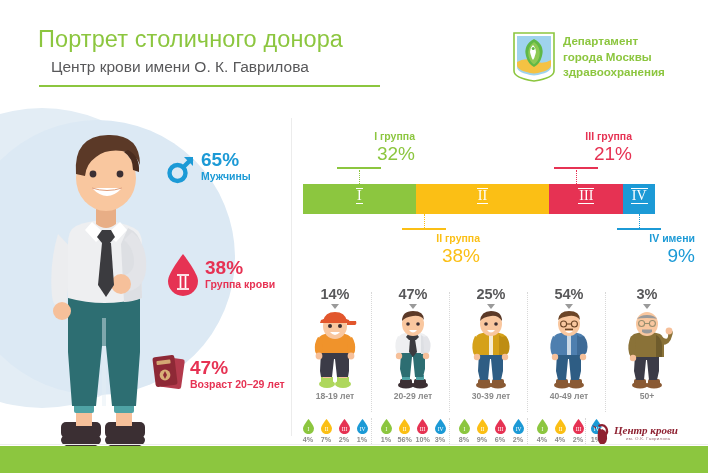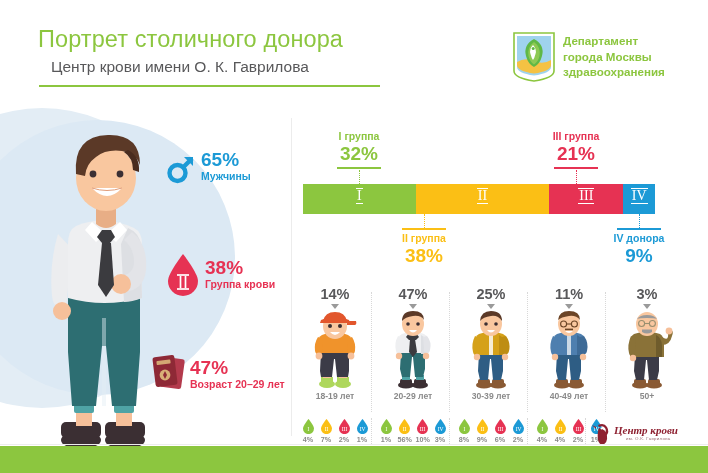--- a/index.html
+++ b/index.html
@@ -36,23 +36,23 @@
   .stat.blood .val,.stat.blood .cap{color:#E63253;}
   .stat.age{left:190px;top:358px;}
   .stat.age .val,.stat.age .cap{color:#E63253;}
   .ico{position:absolute;}
   .vdiv{position:absolute;left:291px;top:118px;width:1px;height:318px;background:#ECECEC;}
   .bar{position:absolute;left:303px;top:184px;width:352px;height:30px;}
   .seg{position:absolute;top:0;height:30px;}
   .seg .roman{position:absolute;left:0;right:0;top:4px;text-align:center;font-size:14px;color:#fff;font-family:"Liberation Serif",serif;line-height:14px;}
   .seg .roman u{text-decoration:none;display:inline-block;border-top:1.4px solid #fff;border-bottom:1.4px solid #fff;padding:1px 1px;line-height:12px;}
 
-  .lbl{position:absolute;text-align:center;}
+  .lbl{position:absolute;text-align:right;}
   .lbl .nm{font-size:10.5px;font-weight:700;line-height:13px;}
-  .lbl .pc{font-size:19px;font-weight:700;line-height:22px;}
+  .lbl .pc{font-size:19px;font-weight:400;line-height:22px;}
   .uline{height:1.6px;margin:2px auto 0;}
   .tick{position:absolute;width:0;border-left:1.4px dotted #bbb;}
 
   
   .agewrap{position:absolute;left:296px;top:286px;width:408px;height:120px;}
   .acol{position:absolute;top:0;width:78px;text-align:center;}
   .acol .apc{font-size:14.5px;font-weight:700;color:#58585A;line-height:16px;}
   .acol .caret{width:0;height:0;margin:2px auto 0;border-left:4.5px solid transparent;border-right:4.5px solid transparent;border-top:5px solid #9A9A9A;}
   .acol .fig{height:78px;margin-top:2px;position:relative;}
   .acol .alab{font-size:8.6px;color:#8A8A8A;font-weight:700;margin-top:2px;}
@@ -221,21 +221,21 @@
   <div class="tick" style="left:424px;top:214px;height:14px;border-color:#FBBF15;"></div>
   <div class="lbl" style="left:368px;top:226px;width:112px;">
     <div class="uline" style="width:44px;background:#FBBF15;margin-bottom:2px;"></div>
     <div class="nm" style="color:#FBBF15;">II группа</div>
     <div class="pc" style="color:#FBBF15;">38%</div>
   </div>
 
   <div class="tick" style="left:639px;top:214px;height:14px;border-color:#1C9AD6;"></div>
   <div class="lbl" style="left:583px;top:226px;width:112px;">
     <div class="uline" style="width:44px;background:#1C9AD6;margin-bottom:2px;"></div>
-    <div class="nm" style="color:#1C9AD6;">IV донора</div>
+    <div class="nm" style="color:#1C9AD6;">IV имени</div>
     <div class="pc" style="color:#1C9AD6;">9%</div>
   </div>
 
   <div class="coldiv" style="left:371px;"></div>
   <div class="coldiv" style="left:449px;"></div>
   <div class="coldiv" style="left:527px;"></div>
   <div class="coldiv" style="left:605px;"></div>
 
   <div class="agewrap">
 
@@ -319,21 +319,21 @@
           <path d="M17 10 q1 -10 11 -10 q11 0 11 10 q-4 -6 -11 -5 q-8 1 -11 5 z" fill="#5B3927"></path>
           <circle cx="23" cy="13" r="1.8" fill="#3B2F33"></circle>
             <circle cx="33" cy="13" r="1.8" fill="#3B2F33"></circle>
           <path d="M24 19 q4 5 8 0 z" fill="#ffffff"></path>
         </svg>
       </div>
       <div class="alab">30-39 лет</div>
     </div>
 
     <div class="acol" style="left:234px;">
-      <div class="apc">11%</div>
+      <div class="apc">54%</div>
       <div class="caret"></div>
       <div class="fig">
         <svg width="56" height="78" viewBox="0 0 56 78" style="display:block;margin:0 auto;">
           <ellipse cx="21" cy="74" rx="8" ry="3.6" fill="#8A5A34"></ellipse>
             <ellipse cx="35" cy="74" rx="8" ry="3.6" fill="#8A5A34"></ellipse>
           <rect x="15" y="68" width="12" height="6" rx="2" fill="#8A5A34"></rect>
             <rect x="29" y="68" width="12" height="6" rx="2" fill="#8A5A34"></rect>
           <path d="M16 42 h24 v18 l-2 9 h-8 l-2 -21 h-1 l-2 21 h-8 l-2 -9 z" fill="#2E5D84"></path>
           <path d="M16 23 q12 -5 24 0 q4 2 4 9 v12 h-32 v-12 q0 -7 4 -9 z" fill="#4E7FAF"></path>
           <path d="M36 24 q6 3 6 10 v10 h-6 z" fill="#3E6B97"></path>

